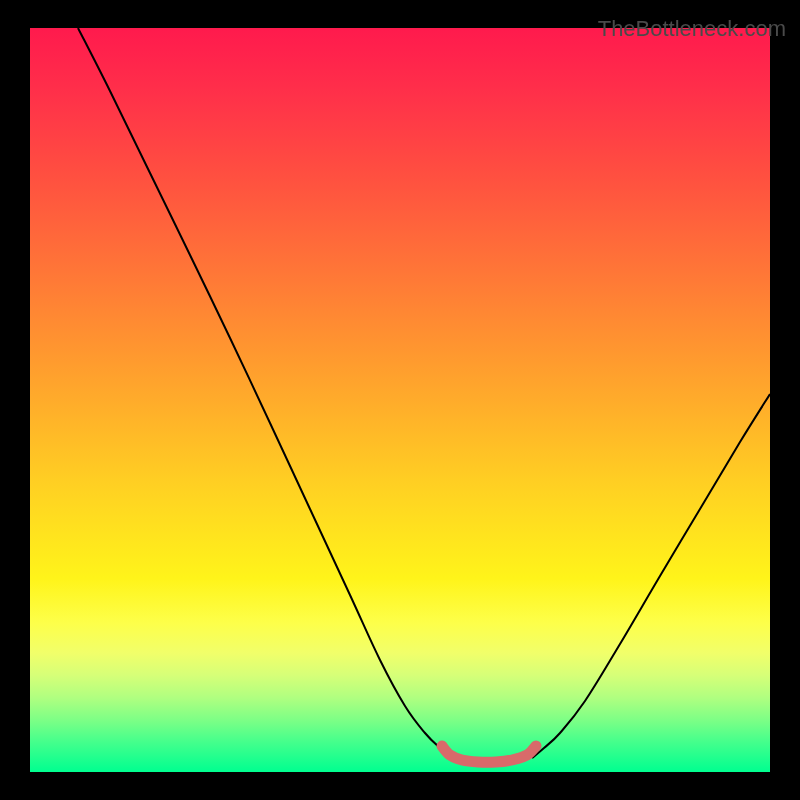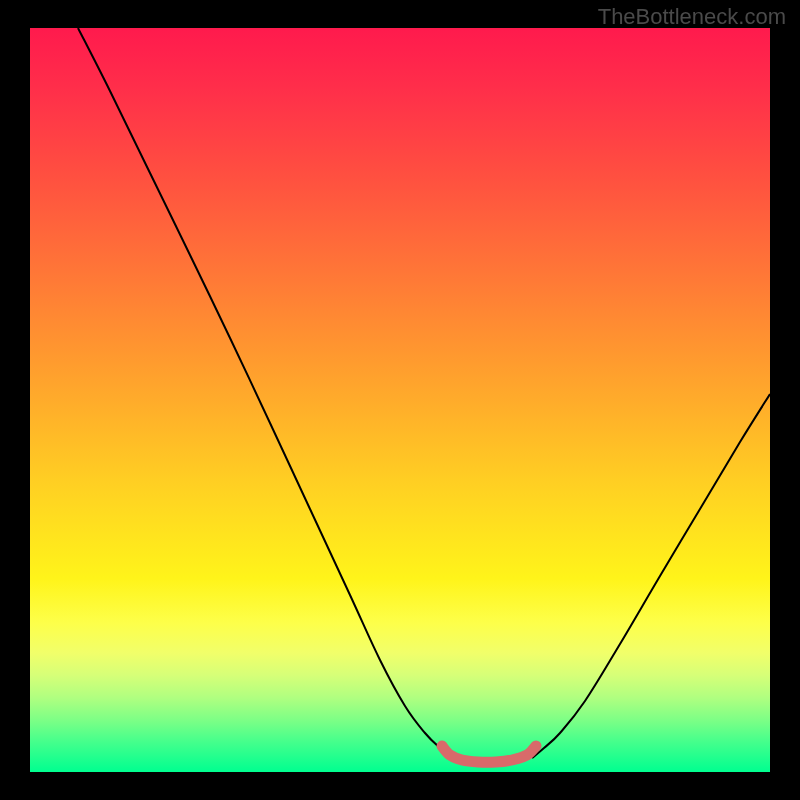--- a/index.html
+++ b/index.html
@@ -5,21 +5,21 @@
   * { margin: 0; padding: 0; box-sizing: border-box; }
   body {
     width: 800px;
     height: 800px;
     background: #000;
     position: relative;
     font-family: Arial, Helvetica, sans-serif;
   }
   .watermark {
     position: absolute;
-    top: 4px;
+    top: 16px;
     right: 14px;
     color: #4a4a4a;
     font-size: 22px;
     font-weight: 500;
     z-index: 10;
   }
   .plot-wrap {
     position: absolute;
     left: 30px;
     top: 28px;

